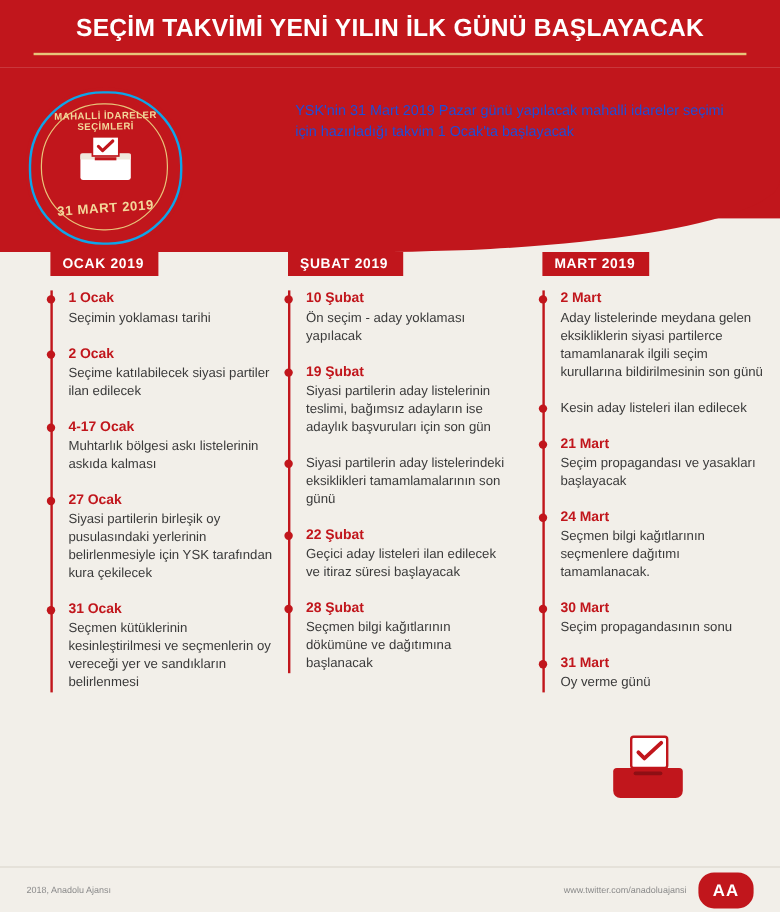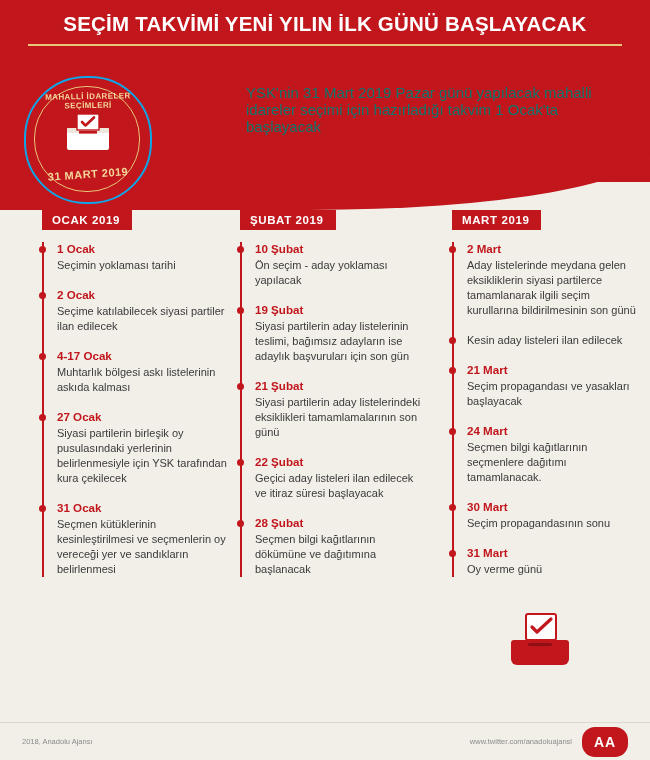--- a/index.html
+++ b/index.html
@@ -36,21 +36,21 @@
     background:#c1161c;
   }
   .hero-curve{
     position:absolute;left:0;top:150px;width:650px;height:60px;
     background:#c1161c;
     border-bottom-left-radius:0;
     border-bottom-right-radius:340px 60px;
   }
   .hero-text{
     position:absolute;left:246px;top:84px;width:370px;
-    color:#0f766e;font-size:15px;line-height:17px;
+    color:#1d4ed8;font-size:12px;line-height:17px;
   }
 
   
   .seal{
     position:absolute;left:24px;top:76px;width:124px;height:124px;
     border-radius:62px;
     background:#c1161c;
     border:2px solid #0ea5e9;
     box-shadow:0 0 0 3px #c1161c;
   }
@@ -189,21 +189,20 @@
     <div class="timeline">
       <div class="ev">
         <div class="ev-date">10 Şubat</div>
         <div class="ev-desc">Ön seçim - aday yoklaması yapılacak</div>
       </div>
       <div class="ev">
         <div class="ev-date">19 Şubat</div>
         <div class="ev-desc">Siyasi partilerin aday listelerinin teslimi, bağımsız adayların ise adaylık başvuruları için son gün</div>
       </div>
       <div class="ev">
-        <div class="ev-date">21 Şubat</div>
         <div class="ev-desc">Siyasi partilerin aday listelerindeki eksiklikleri tamamlamalarının son günü</div>
       </div>
       <div class="ev">
         <div class="ev-date">22 Şubat</div>
         <div class="ev-desc">Geçici aday listeleri ilan edilecek ve itiraz süresi başlayacak</div>
       </div>
       <div class="ev">
         <div class="ev-date">28 Şubat</div>
         <div class="ev-desc">Seçmen bilgi kağıtlarının dökümüne ve dağıtımına başlanacak</div>
       </div>

